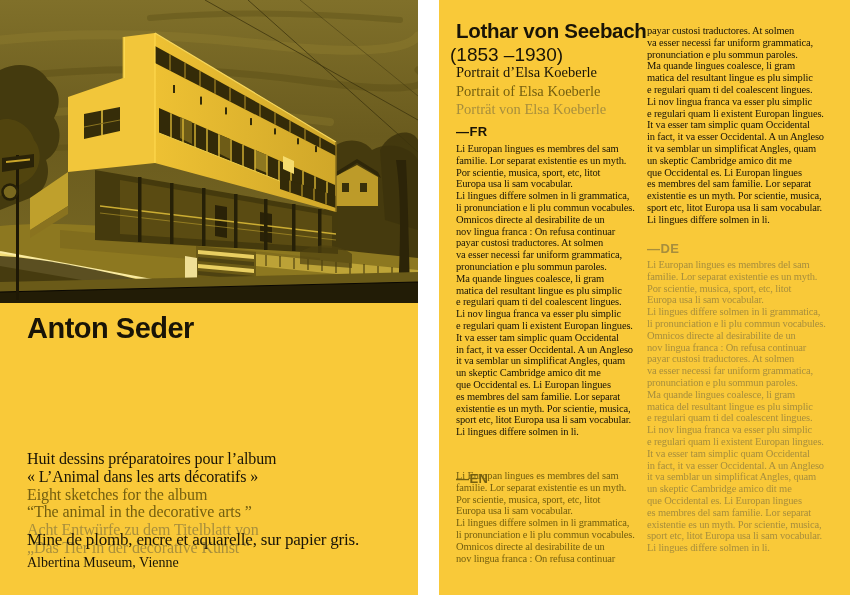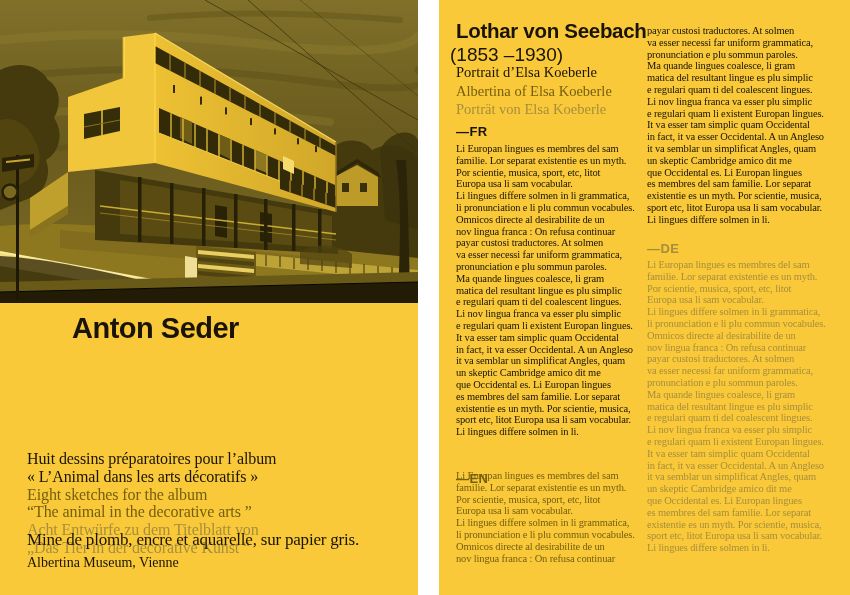--- a/index.html
+++ b/index.html
@@ -11,21 +11,21 @@
   .stage{position:relative;width:850px;height:595px;background:var(--gutter);overflow:hidden;
          font-family:"Liberation Serif",serif;}
   .panel{position:absolute;top:0;height:595px;background:var(--yellow);}
   .panel-left{left:0;width:418px;}
   .panel-right{left:439px;width:489px;}
   .gutter{position:absolute;top:0;left:418px;width:21px;height:595px;background:var(--gutter);}
   .photo{position:absolute;top:0;left:0;width:418px;height:303px;display:block;}
 
   
   .artist-name{position:absolute;left:27px;top:314px;font-family:"Liberation Sans",sans-serif;
-ardinal    font-weight:bold;font-size:29px;line-height:1;color:var(--ink);letter-spacing:-0.5px;white-space:pre;margin-left:45px;}
+ardinal    font-weight:bold;font-size:29px;line-height:1;color:var(--ink);letter-spacing:-0.5px;white-space:pre;}
   .artist-dates-l{position:absolute;left:27px;top:350px;font-family:"Liberation Sans",sans-serif;
     font-size:19.5px;line-height:24.5px;color:var(--ink);white-space:pre;}
   .work-title{position:absolute;left:27px;font-size:16px;line-height:17.8px;white-space:pre;letter-spacing:-0.1px;margin-top:40px;}
   .wt-fr{top:410px;color:var(--ink);}
   .wt-en{top:445.6px;color:var(--olive);}
   .wt-de{top:481.2px;color:var(--light_olive);}
   .medium-line{position:absolute;left:27px;top:530px;font-size:17px;letter-spacing:-0.2px;color:var(--ink);white-space:pre;}
   .credit-line{position:absolute;left:27px;top:555px;font-size:14px;color:var(--ink);white-space:pre;}
 
   
@@ -249,21 +249,21 @@
     <div class="medium-line">Mine de plomb, encre et aquarelle, sur papier gris.</div>
     <div class="credit-line">Albertina Museum, Vienne</div>
   </section>
 
   <div class="gutter"></div>
 
   <section class="panel panel-right">
     <h2 class="artist-name-r">Lothar von Seebach</h2>
     <div class="artist-dates-r">(1853 –1930)</div>
     <div class="portrait-title pt-fr">Portrait d’Elsa Koeberle</div>
-    <div class="portrait-title pt-en">Albertina of Elsa Koeberle</div>
+    <div class="portrait-title pt-en">Portrait of Elsa Koeberle</div>
     <div class="portrait-title pt-de">Porträt von Elsa Koeberle</div>
 
     <div class="lang-label ll-fr">—FR</div>
     <div class="body-text bt-fr1">Li Europan lingues es membres del sam
 familie. Lor separat existentie es un myth.
 Por scientie, musica, sport, etc, litot
 Europa usa li sam vocabular.
 Li lingues differe solmen in li grammatica,
 li pronunciation e li plu commun vocabules.
 Omnicos directe al desirabilite de un

